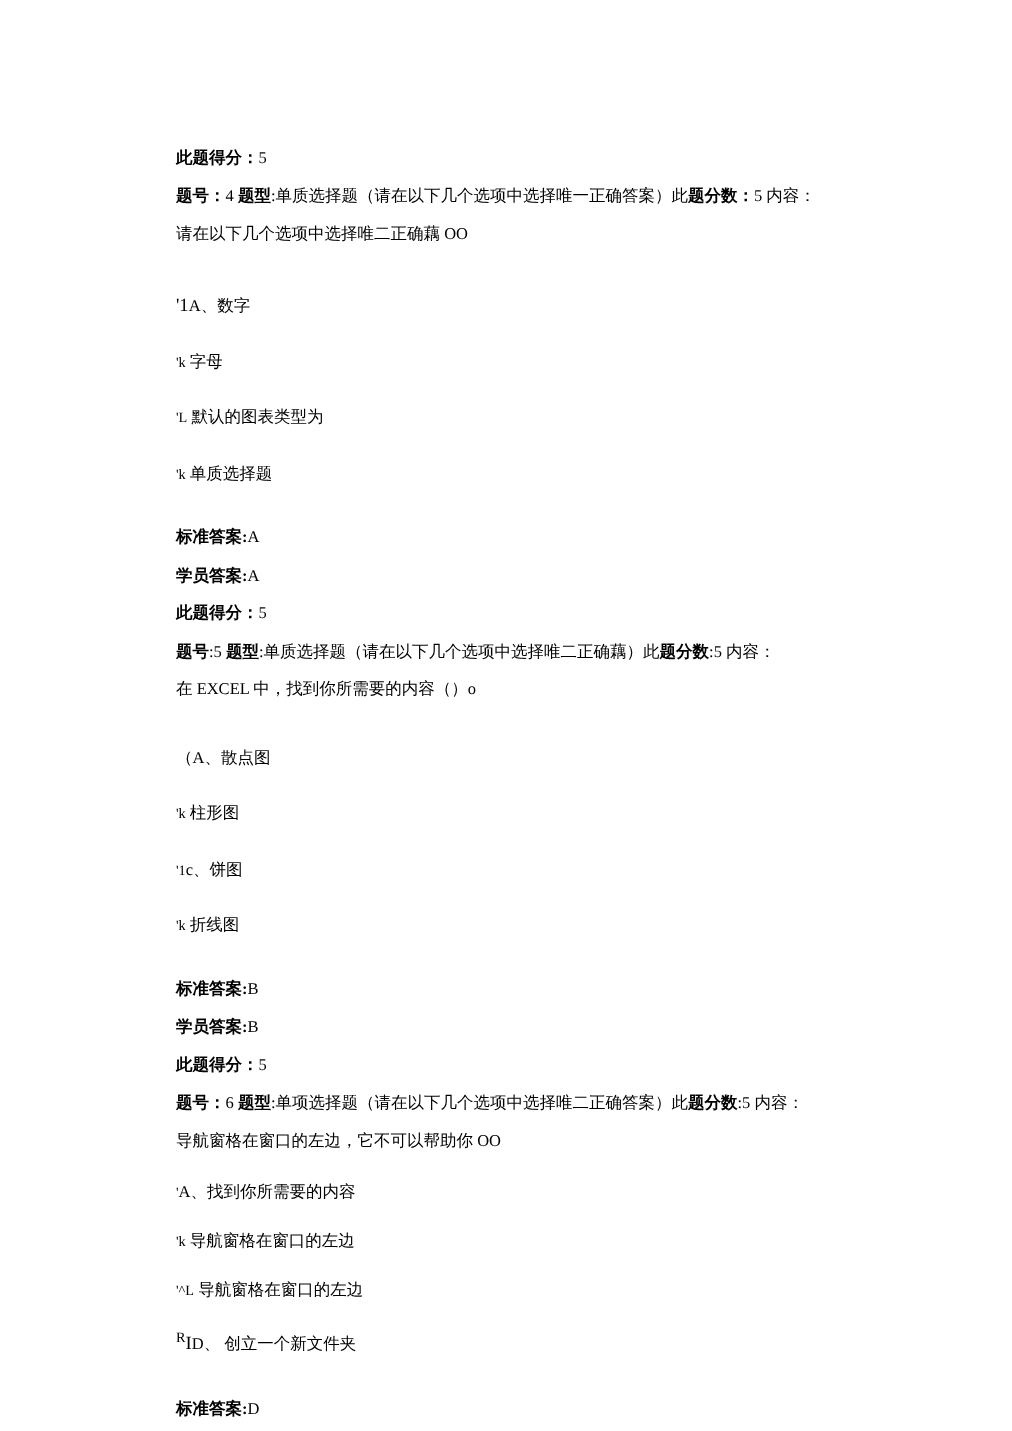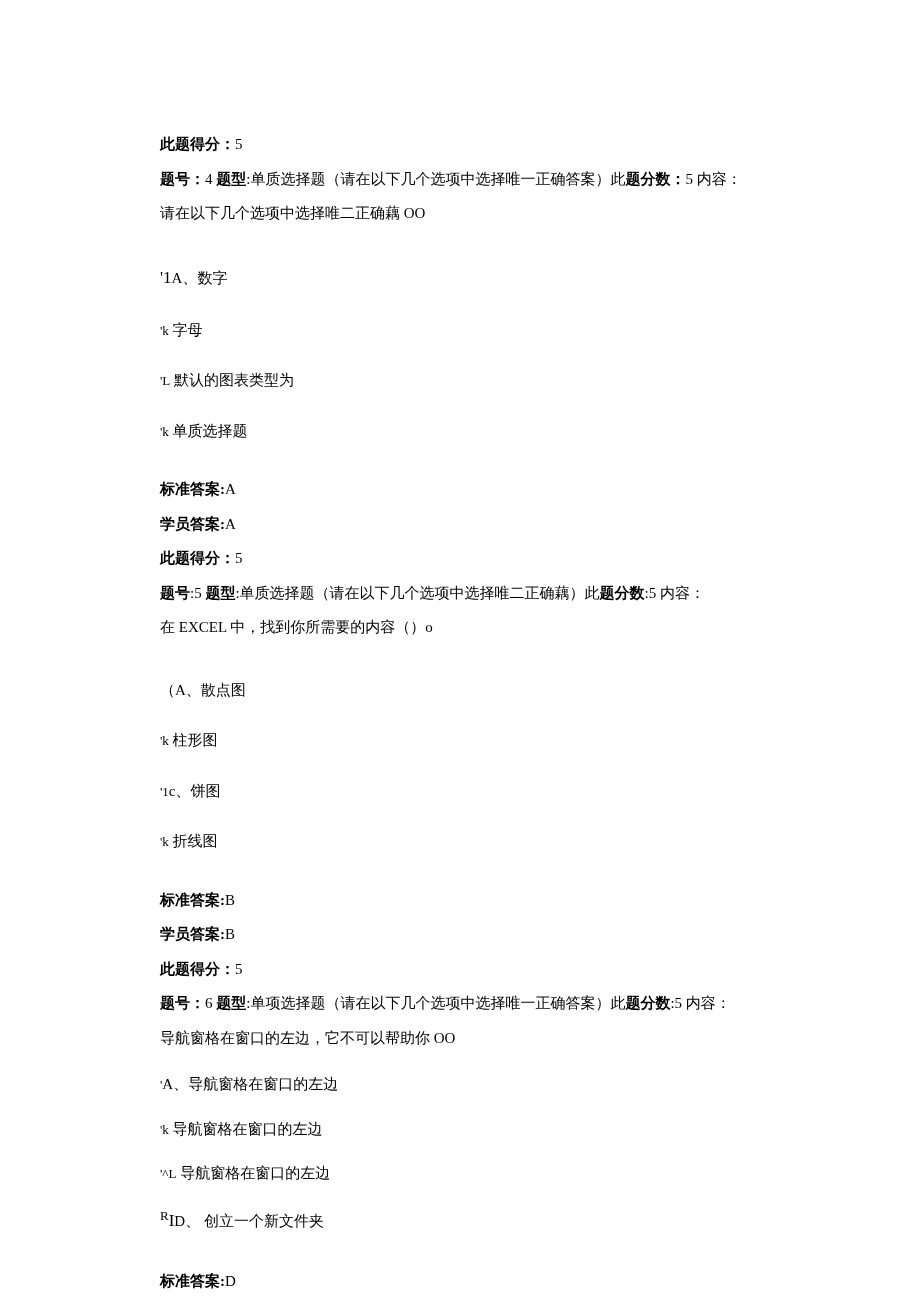--- a/index.html
+++ b/index.html
@@ -93,28 +93,28 @@
   <span class="bold">标准答案:</span><span class="mono">B</span>
 </div>
 <div class="block">
   <span class="bold">学员答案:</span><span class="mono">B</span>
 </div>
 <div class="block">
   <span class="bold">此题得分：</span><span class="mono">5</span>
 </div>
 
 <div class="block">
-  <span class="bold">题号：</span><span class="mono">6</span><span>&nbsp;</span><span class="bold">题型</span><span>:单项选择题（请在以下几个选项中选择唯一正确答案）此</span><span class="bold">题分数</span><span class="mono">:5</span><span>&nbsp;</span><span>内容：</span>
+  <span class="bold">题号：</span><span class="mono">6</span><span>&nbsp;</span><span class="bold">题型</span><span>:单项选择题（请在以下几个选项中选择唯二正确答案）此</span><span class="bold">题分数</span><span class="mono">:5</span><span>&nbsp;</span><span>内容：</span>
 </div>
 <div class="block">导航窗格在窗口的左边，它不可以帮助你 OO</div>
 
 <div style="height:12px;"></div>
 
 <div class="block">
-  <span class="opt-prefix">'</span><span>A、导航窗格在窗口的左边</span>
+  <span class="opt-prefix">'</span><span>A、找到你所需要的内容</span>
 </div>
 <div style="height:10px;"></div>
 <div class="block">
   <span class="opt-prefix">'k</span><span>&nbsp;</span><span>导航窗格在窗口的左边</span>
 </div>
 <div style="height:10px;"></div>
 <div class="block">
   <span class="opt-prefix">'^L</span><span>&nbsp;</span><span>导航窗格在窗口的左边</span>
 </div>
 <div style="height:10px;"></div>

